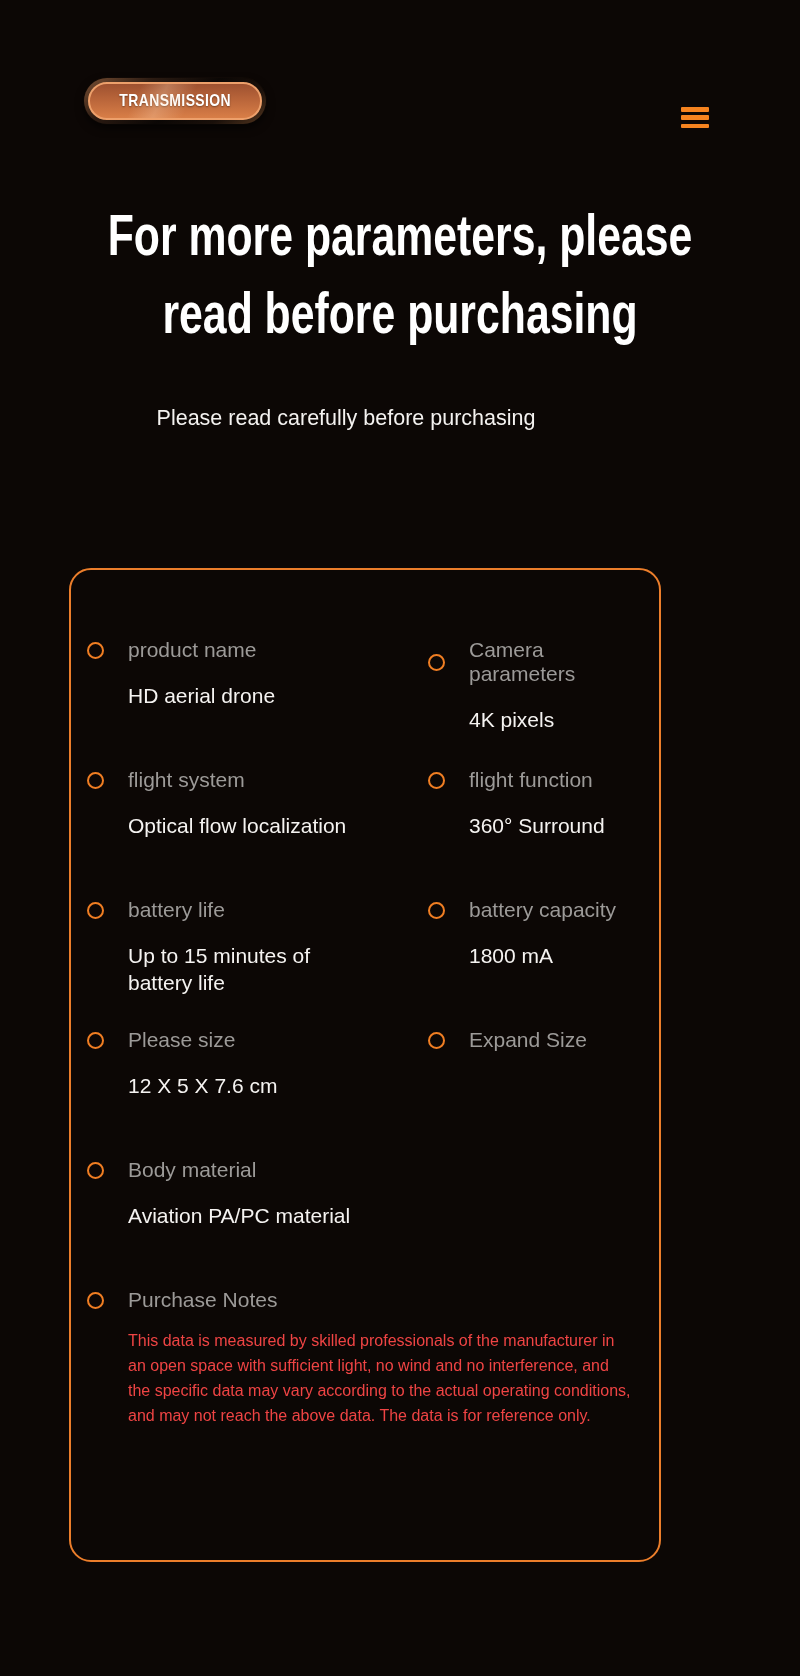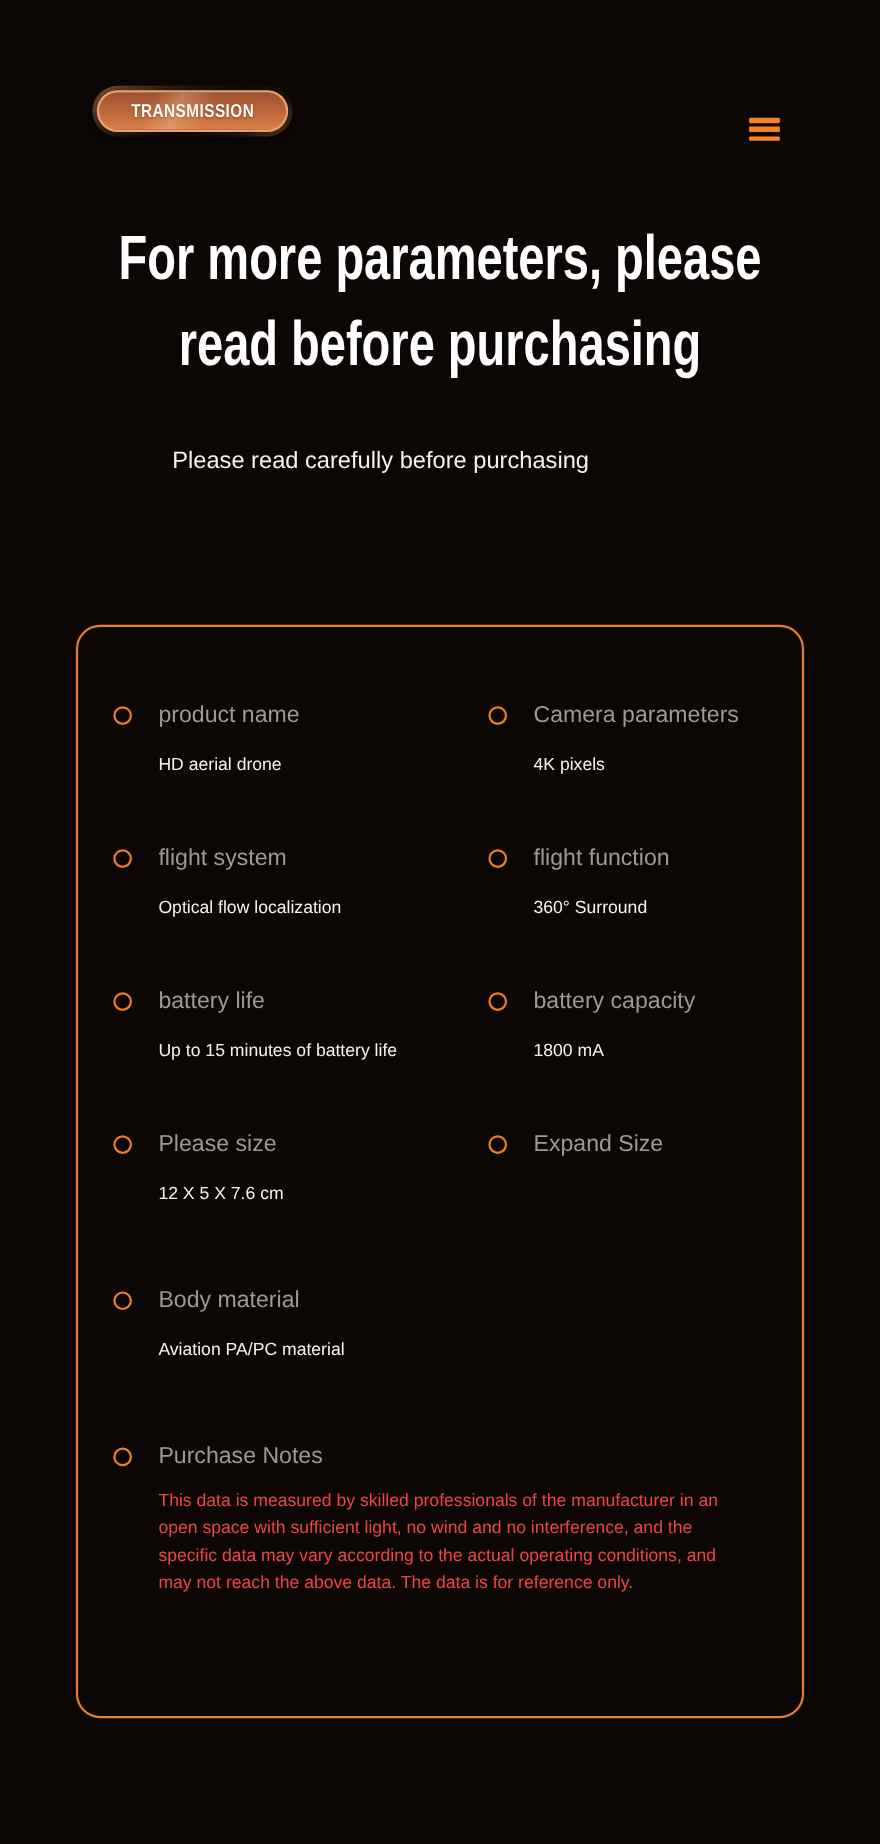--- a/index.html
+++ b/index.html
@@ -57,42 +57,42 @@
     letter-spacing:0;
   }
   .hero-sub{
     position:absolute;top:406px;left:0;width:692px;
     text-align:center;color:#f4f2f0;font-size:21.5px;
   }
 
   
   .specs-panel{
     position:absolute;left:69px;top:568px;
-    width:662px;height:994px;
+    width:592px;height:994px;
     box-sizing:border-box;
     border:2px solid #EC7E2B;
     border-radius:22px;
-    padding:68px 26px 0 32px;
+    padding:68px 26px 0 16px;
     display:grid;
     grid-template-columns:341px 1fr;
     align-content:start;
   }
   .spec-item{min-height:130px;}
-  .spec-item.wide{grid-column:1 / -1;margin-top:12px;}
+  .spec-item.wide{grid-column:1 / -1;}
   .spec-head{display:flex;align-items:center;}
   .spec-bullet{
     width:17px;height:17px;flex:0 0 17px;
     border:2.5px solid #F07E23;border-radius:50%;
     box-sizing:border-box;
     margin-right:24px;
   }
   .spec-label{color:#9C9A98;font-size:21px;}
   .spec-value{
     margin:20px 0 0 41px;
-    color:#F5F3F1;font-size:16px;line-height:27px;
+    color:#F5F3F1;font-size:21px;line-height:27px;
   }
   .col1 .spec-value{max-width:235px;}
   .spec-note{
     margin:16px 0 0 41px;
     color:#ef4444;font-size:16px;line-height:25px;
     max-width:516px;
   }
 </style>
 </head>
 <body>

